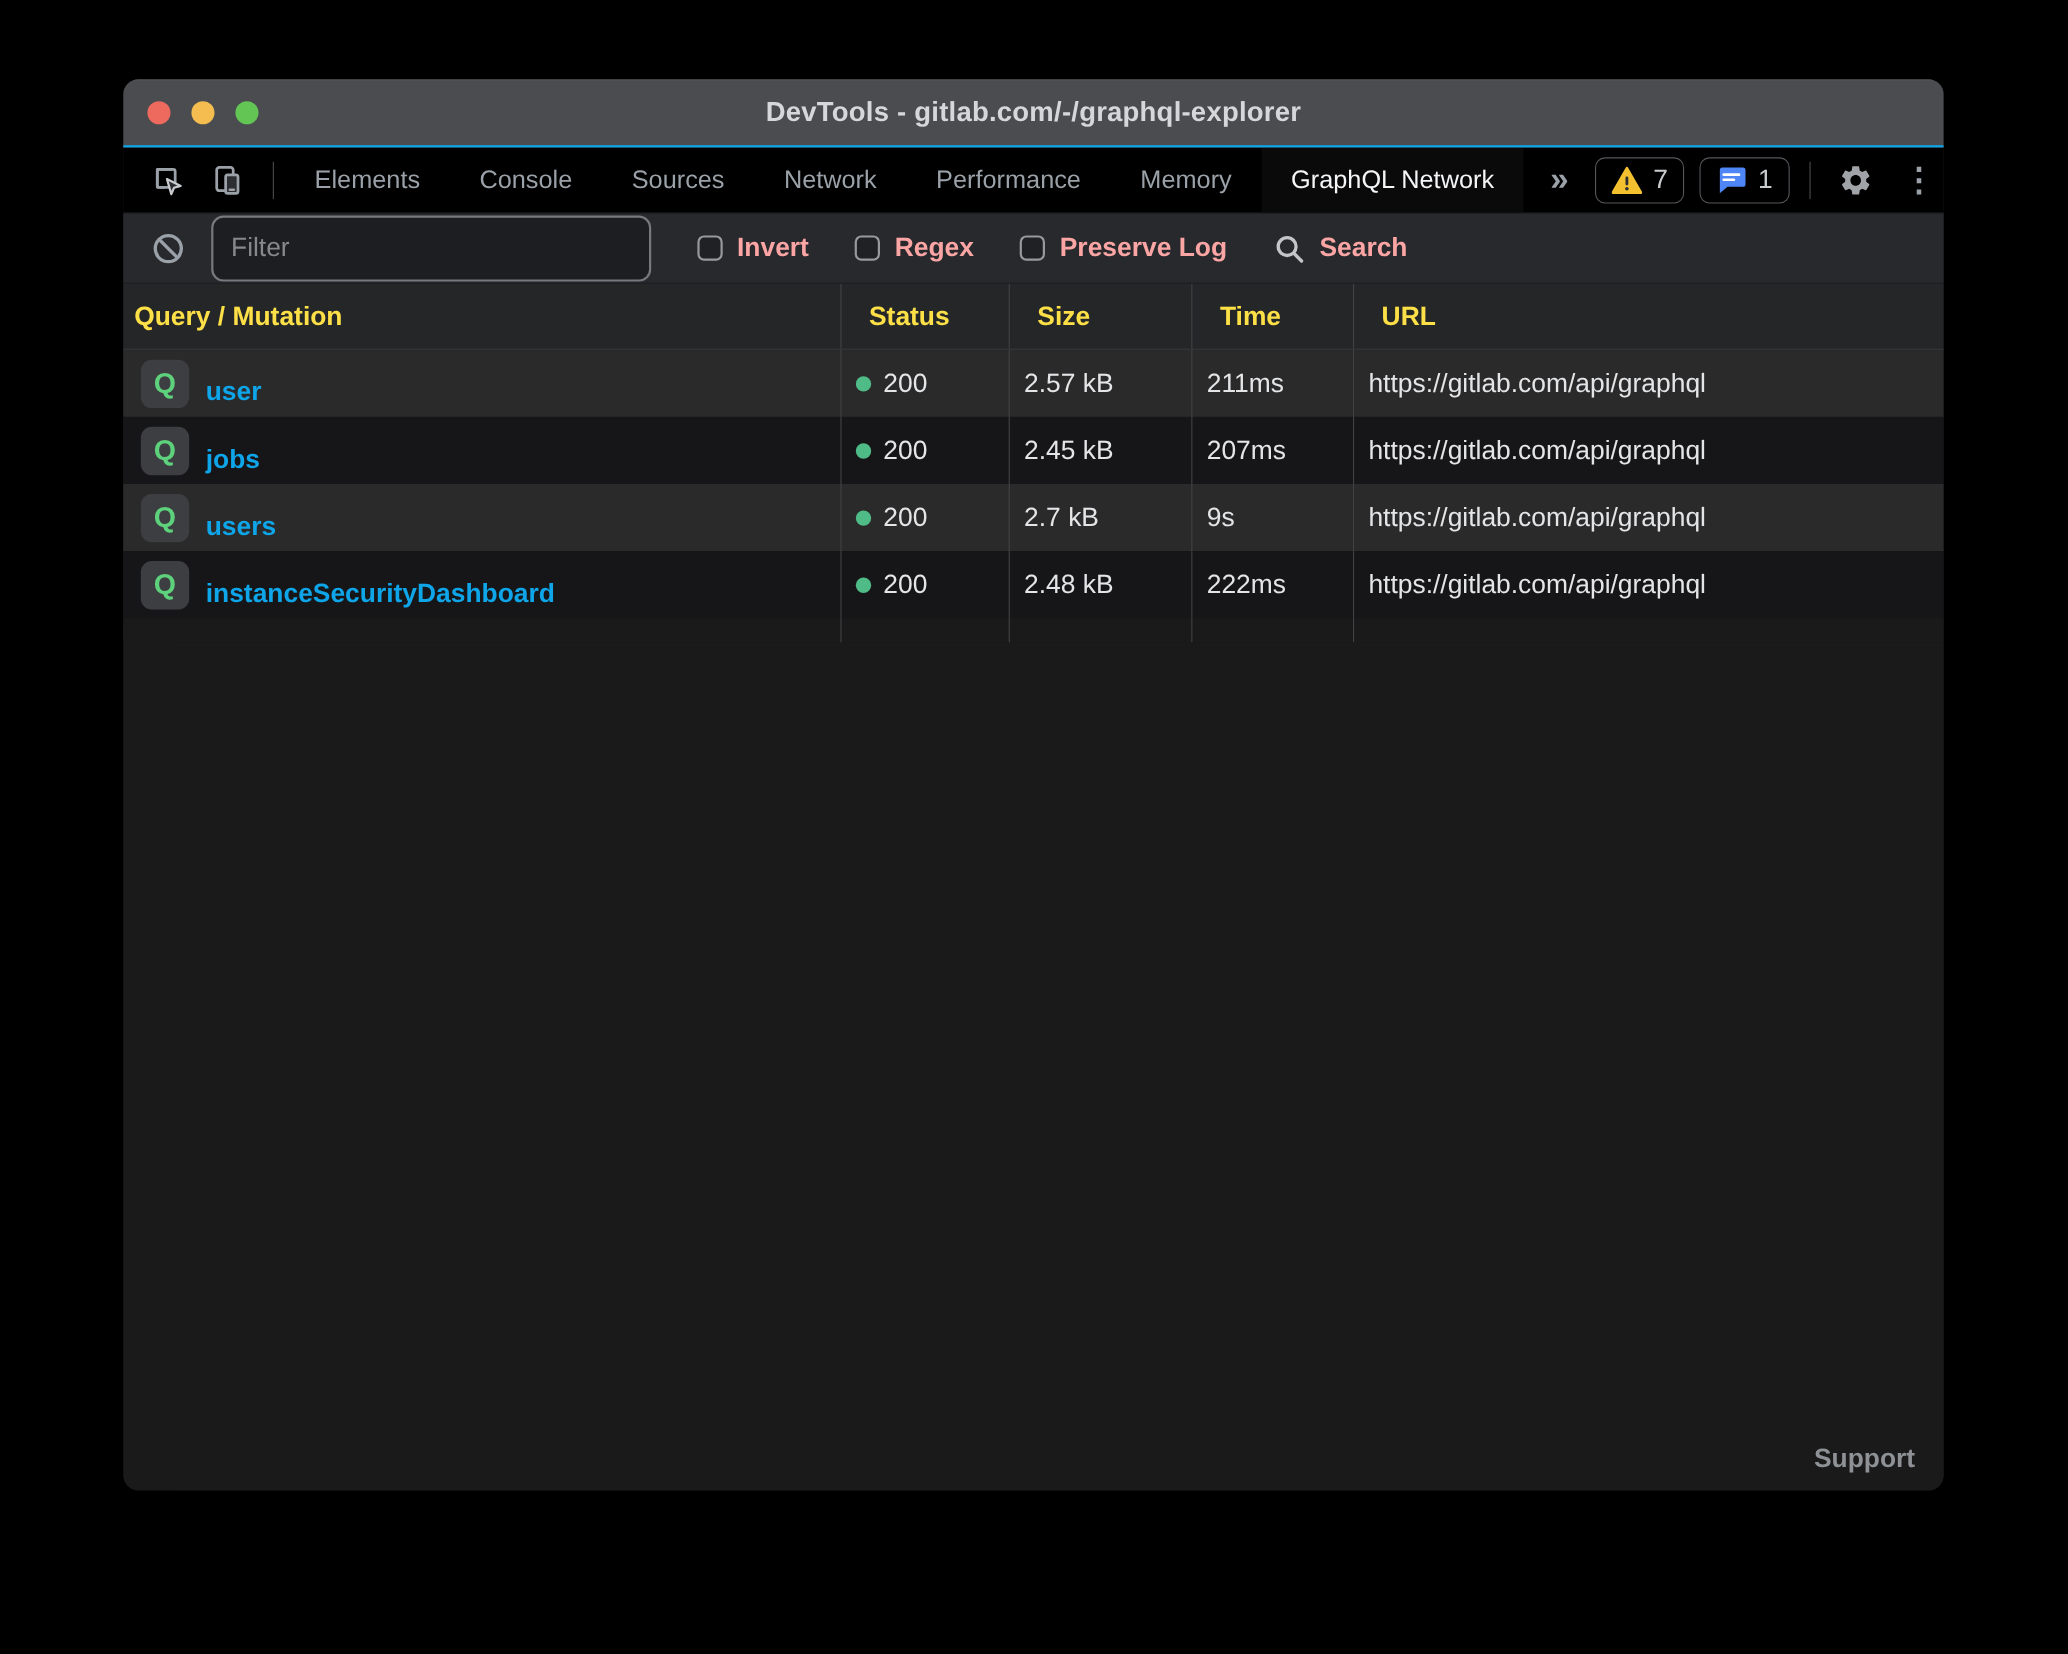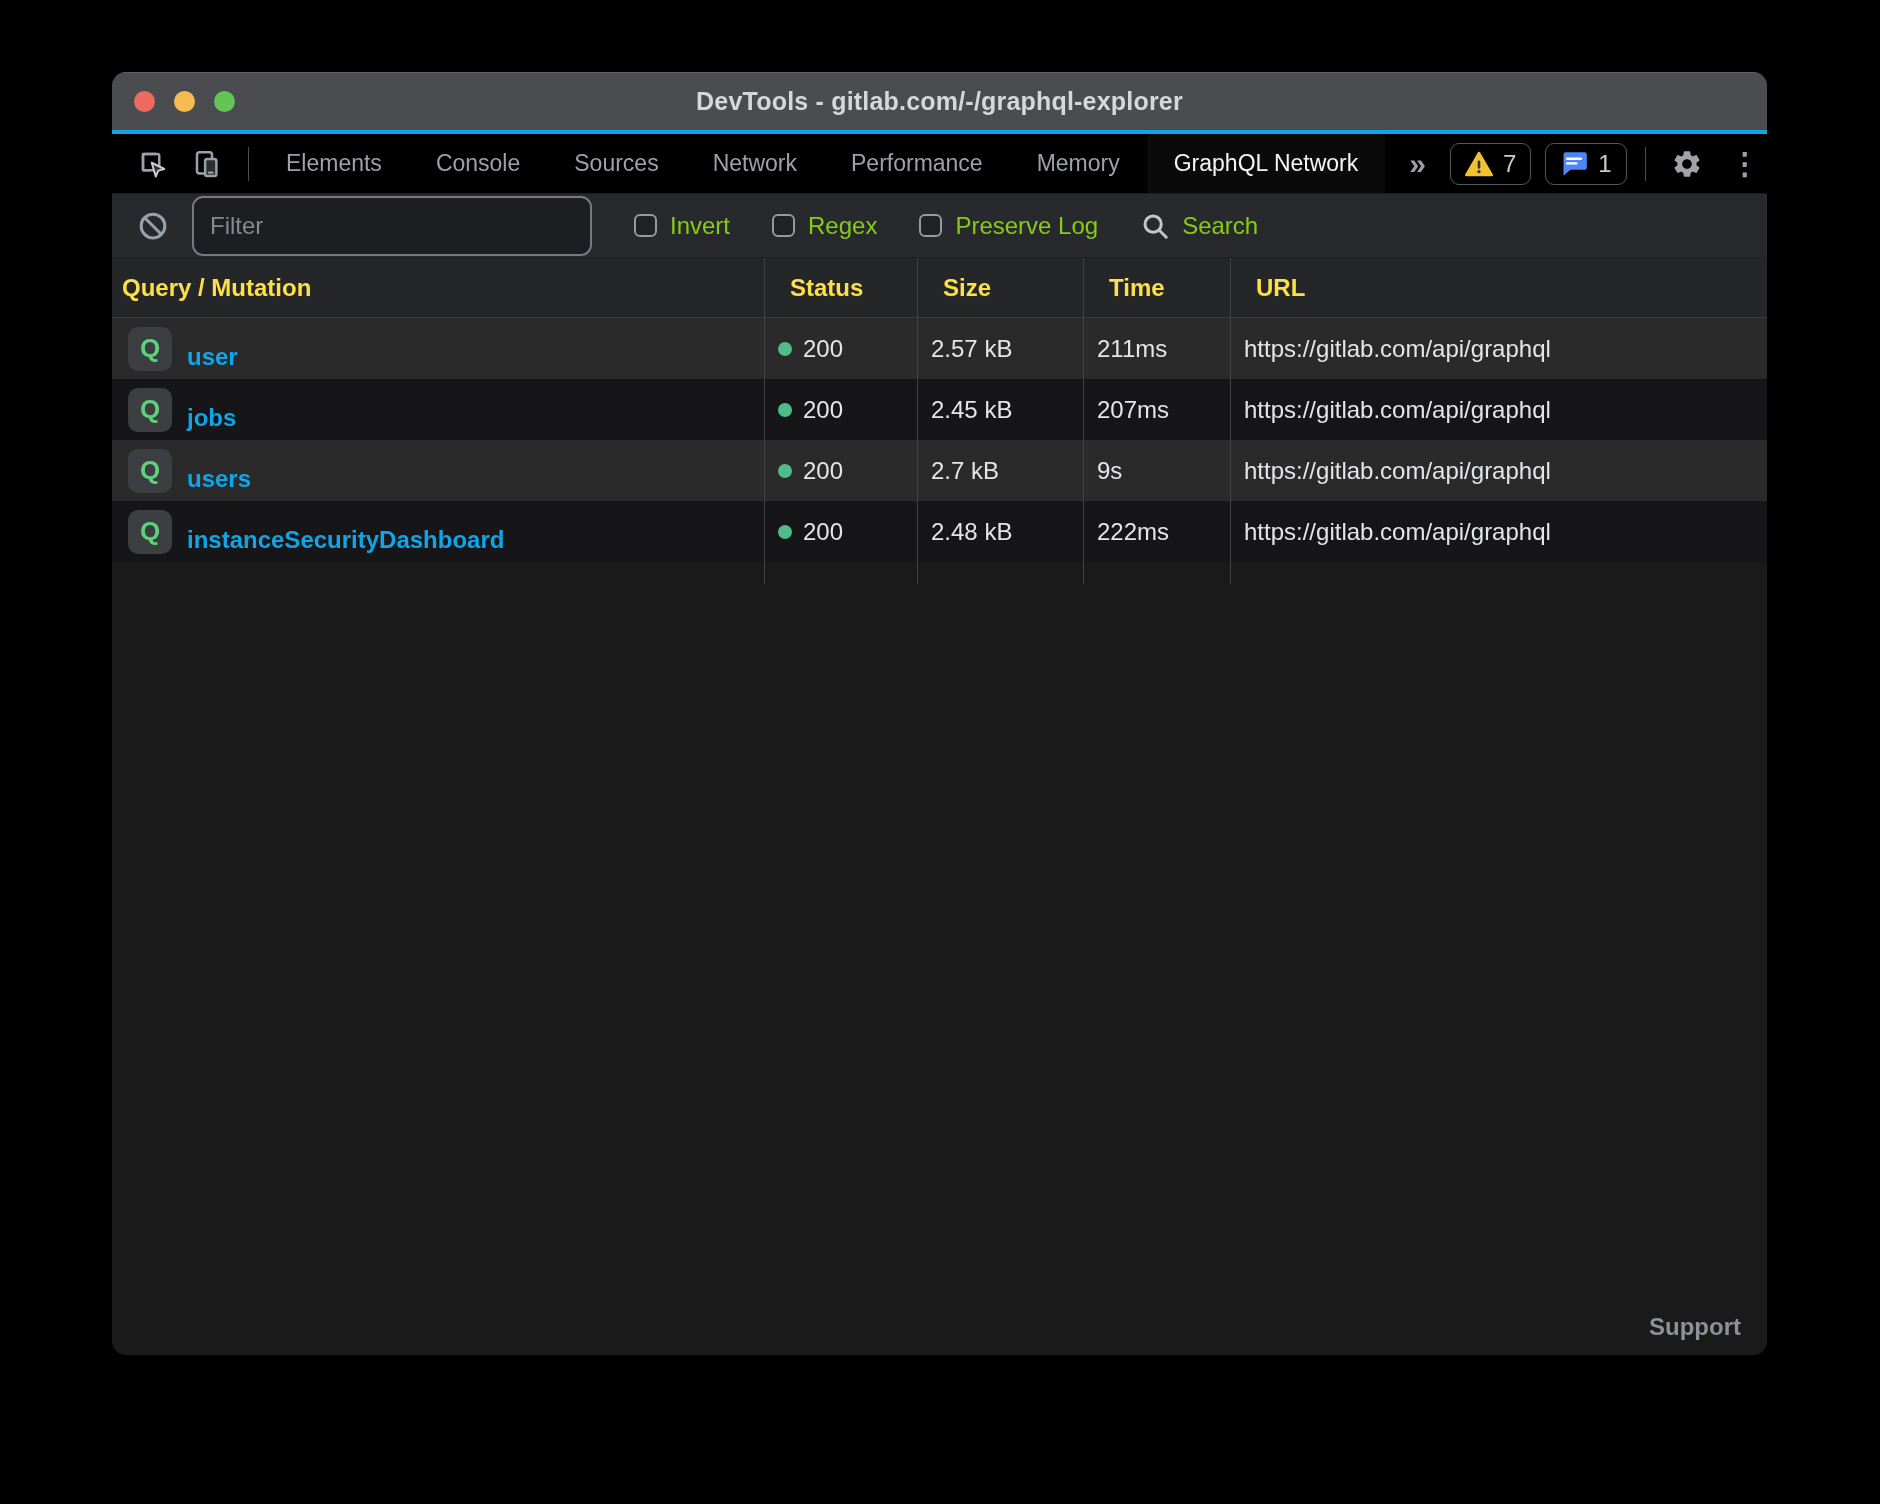--- a/index.html
+++ b/index.html
@@ -9,21 +9,21 @@
     position:absolute; left:112px; top:72px; width:1655px; height:1283px;
     background:#1a1a1b; border-radius:14px; overflow:hidden;
     display:flex; flex-direction:column;
     box-shadow:0 18px 60px rgba(0,0,0,.7);
   }
 
   
   .titlebar {
     height:62px; flex:0 0 62px; background:#4a4c50; position:relative;
     display:flex; align-items:center; justify-content:center;
-    border-bottom:4px solid #0ea5e9;
+    border-bottom:2px solid #0ea5e9;
     box-shadow:inset 0 1px 0 rgba(255,255,255,.12);
     text-align:right;
   }
   .traffic { position:absolute; left:22px; top:0; height:100%; display:flex; align-items:center; gap:19px; }
   .light { width:21px; height:21px; border-radius:50%; }
   .light.red { background:var(--traffic-red); }
   .light.yellow { background:var(--traffic-yellow); }
   .light.green { background:var(--traffic-green); }
   .title { color:#d6d7d9; font-size:25px; font-weight:600; letter-spacing:.2px; }
 
@@ -57,21 +57,21 @@
   .filter-input {
     width:400px; height:60px; margin-left:16px; background:#1d1e21; border:2px solid #76797e;
     border-radius:11px; color:#e8e9ea; font-size:24px; padding:0 16px; outline:none;
     font-family:"Liberation Sans", sans-serif;
   }
   .filter-input::placeholder { color:#85898d; }
   .check-group { display:flex; align-items:center; margin-left:42px; gap:13px; }
   .checkbox {
     width:23px; height:23px; border:2px solid #96999d; border-radius:6px; background:#202124;
   }
-  .check-label { color:#84cc16; font-size:24px; font-weight:400; white-space:nowrap; }
+  .check-label { color:#fca5a5; font-size:24px; font-weight:700; white-space:nowrap; }
   .search-group { display:flex; align-items:center; margin-left:42px; gap:12px; }
 
   
   .grid-cols { display:grid; grid-template-columns:652px 153px 166px 147px 1fr; }
   .thead {
     height:60px; flex:0 0 60px; background:#242628; border-bottom:1px solid #3b3c3e;
     align-items:center; color:#fde047; font-size:24px; font-weight:700;
   }
   .thead .cell { padding-left:25px; }
   .thead .cell:first-child { padding-left:10px; }

